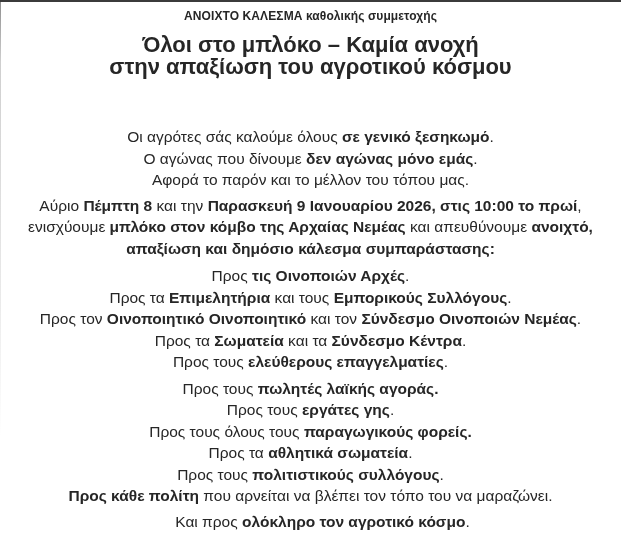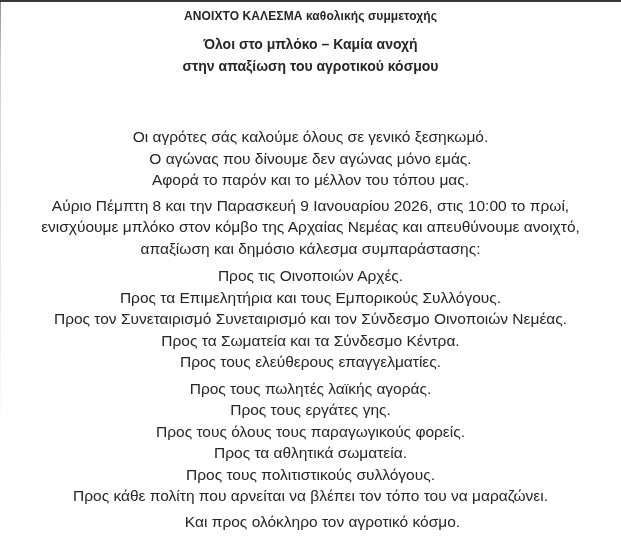--- a/index.html
+++ b/index.html
@@ -28,38 +28,38 @@
     padding-top: 3px;
   }
   .title {
     font-size: 12px;
     line-height: 22px;
     font-weight: bold;
     margin: 0;
     letter-spacing: 0.1px;
   }
   .subtitle {
-    font-size: 14px;
+    font-size: 22px;
     font-weight: bold;
     line-height: 21.5px;
     margin-top: 7px;
   }
   .body-text {
     font-size: 15.5px;
     line-height: 21.5px;
   }
   .para { margin: 5px 0 0 0; }
   #p0 { margin-top: 49px; }
   #p1 { margin-top: 4px; }
   #p2 { margin-top: 6px; }
   #p3 { margin-top: 5px; }
   #p4 { margin-top: 0; }
   #p5 { margin-top: 4px; padding-left: 24px; }
   .seg { font-weight: normal; }
-  .seg-b { font-weight: normal; }
+  .seg-b { font-weight: bold; }
 </style>
 </head>
 <body>
 
 <div class="left-edge"></div>
 
 <div class="doc">
   <h1 class="title">ΑΝΟΙΧΤΟ ΚΑΛΕΣΜΑ καθολικής συμμετοχής</h1>
 
   <div class="subtitle">
@@ -74,21 +74,21 @@
         <div class="line"><span class="seg">Αφορά το παρόν και το μέλλον του τόπου μας.</span></div>
       </div>
       <div class="para" id="p1">
         <div class="line"><span class="seg">Αύριο </span><span class="seg seg-b">Πέμπτη 8</span><span class="seg"> και την </span><span class="seg seg-b">Παρασκευή 9 Ιανουαρίου 2026, στις 10:00 το πρωί</span><span class="seg">,</span></div>
         <div class="line"><span class="seg">ενισχύουμε </span><span class="seg seg-b">μπλόκο στον κόμβο της Αρχαίας Νεμέας</span><span class="seg"> και απευθύνουμε </span><span class="seg seg-b">ανοιχτό,</span></div>
         <div class="line"><span class="seg seg-b">απαξίωση και δημόσιο κάλεσμα συμπαράστασης:</span></div>
       </div>
       <div class="para" id="p2">
         <div class="line"><span class="seg">Προς </span><span class="seg seg-b">τις Οινοποιών Αρχές</span><span class="seg">.</span></div>
         <div class="line"><span class="seg">Προς τα </span><span class="seg seg-b">Επιμελητήρια</span><span class="seg"> και τους </span><span class="seg seg-b">Εμπορικούς Συλλόγους</span><span class="seg">.</span></div>
-        <div class="line"><span class="seg">Προς τον </span><span class="seg seg-b">Συνεταιρισμό Συνεταιρισμό</span><span class="seg"> και τον </span><span class="seg seg-b">Σύνδεσμο Οινοποιών Νεμέας</span><span class="seg">.</span></div>
+        <div class="line"><span class="seg">Προς τον </span><span class="seg seg-b">Οινοποιητικό Οινοποιητικό</span><span class="seg"> και τον </span><span class="seg seg-b">Σύνδεσμο Οινοποιών Νεμέας</span><span class="seg">.</span></div>
         <div class="line"><span class="seg">Προς τα </span><span class="seg seg-b">Σωματεία</span><span class="seg"> και τα </span><span class="seg seg-b">Σύνδεσμο Κέντρα</span><span class="seg">.</span></div>
         <div class="line"><span class="seg">Προς τους </span><span class="seg seg-b">ελεύθερους επαγγελματίες</span><span class="seg">.</span></div>
       </div>
       <div class="para" id="p3">
         <div class="line"><span class="seg">Προς τους </span><span class="seg seg-b">πωλητές λαϊκής αγοράς.</span></div>
         <div class="line"><span class="seg">Προς τους </span><span class="seg seg-b">εργάτες γης</span><span class="seg">.</span></div>
         <div class="line"><span class="seg">Προς τους όλους τους </span><span class="seg seg-b">παραγωγικούς φορείς.</span></div>
       </div>
       <div class="para" id="p4">
         <div class="line"><span class="seg">Προς τα </span><span class="seg seg-b">αθλητικά σωματεία</span><span class="seg">.</span></div>

